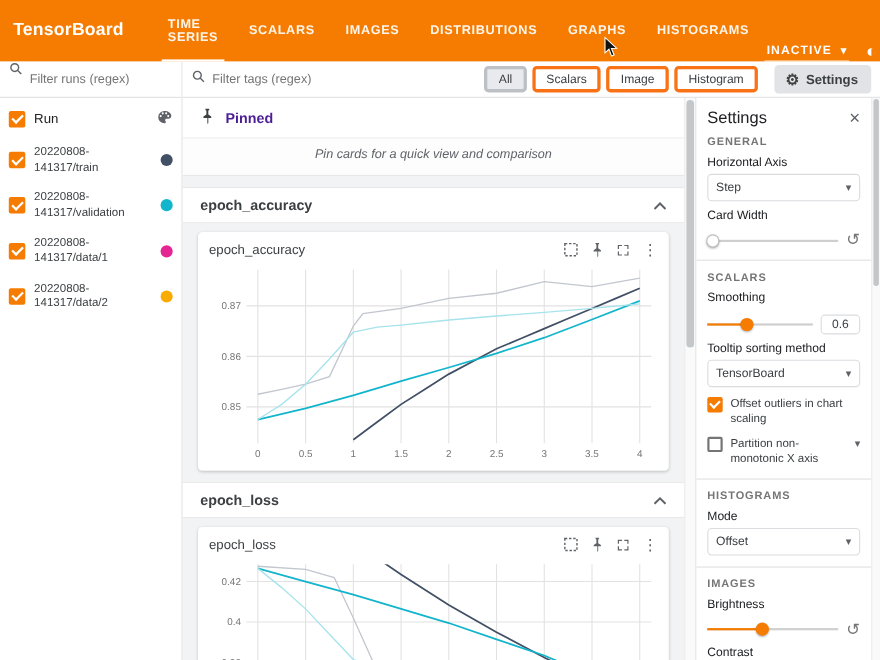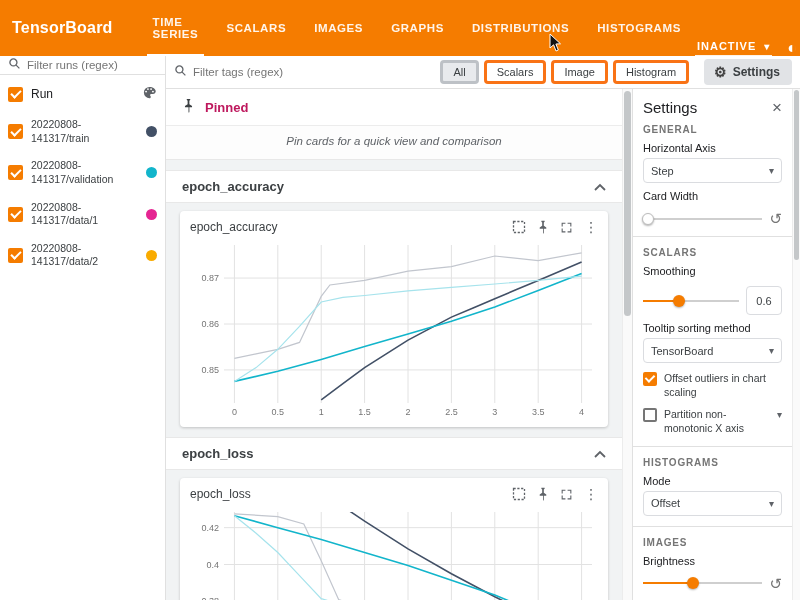--- a/index.html
+++ b/index.html
@@ -16,21 +16,21 @@
   .tab.active::after { content:""; position:absolute; left:8px; right:8px; bottom:0; height:2px; background:#fff; }
   .top-right { margin-left:auto; display:flex; align-items:flex-end; gap:15px; }
   .status-select { display:flex; align-items:center; gap:8px; color:#fff; font-size:11px; font-weight:700; letter-spacing:1px; border-bottom:1px solid rgba(255,255,255,.9); padding:3px 2px; cursor:pointer; }
   .hicon { color:#fff; font-size:16px; line-height:1; cursor:pointer; display:flex; align-items:center; }
 
   
   .body { flex:1; display:flex; min-height:0; }
 
   
   .sidebar { width:166px; flex:none; border-right:1px solid #e0e0e0; background:#fff; display:flex; flex-direction:column; }
-  .side-search { height:19px; flex:none; border-bottom:1px solid #e0e0e0; display:flex; gap:6px; padding:0 8px; }
+  .side-search { height:33px; flex:none; border-bottom:1px solid #e0e0e0; display:flex; gap:6px; padding:0 8px; }
   .side-search input, .tag-search input { border:none; outline:none; font-size:11.5px; color:#3c4043; width:100%; font-family:inherit; background:transparent; }
   .runs-header { display:flex; align-items:center; gap:8px; padding:10px 8px 8px 8px; font-size:12px; color:#202124; }
   .runs-header .grow, .run-row .grow { flex:1; }
   .run-row { display:flex; align-items:center; gap:8px; padding:7px 8px; font-size:10.5px; color:#3c4043; line-height:1.3; }
   .run-label { flex:1; overflow-wrap:anywhere; }
   .run-dot { width:11px; height:11px; border-radius:50%; flex:none; }
   .cb { width:15px; height:15px; border-radius:2px; background:var(--accent,#f57c00); position:relative; flex:none; cursor:pointer; }
   .cb::after { content:""; position:absolute; left:4.5px; top:1.5px; width:4px; height:8px; border:solid #fff; border-width:0 2px 2px 0; transform:rotate(45deg); }
   .cb.off { background:#fff; border:2px solid #757575; }
   .cb.off::after { display:none; }
@@ -41,21 +41,21 @@
   .tag-search { flex:1; display:flex; align-items:center; gap:6px; min-width:0; }
   .chip { border:3px solid #f97316; background:#fff; border-radius:4px; padding:3px 10px; font-size:11px; color:#3c4043; cursor:pointer; flex:none; }
   .chip.selected { background:#e8eaed; border-color:#bdc1c6; }
   .settings-btn { margin-left:10px; background:#e1e3e6; border-radius:4px; padding:5px 12px 5px 10px; display:flex; align-items:center; gap:6px; font-size:12px; font-weight:700; color:#3c4043; cursor:pointer; flex:none; }
   .settings-btn .g { font-size:14px; color:#424242; }
 
   .content-row { flex:1; display:flex; min-height:0; }
 
   
   .main { flex:1; min-width:0; background:#f1f3f4; overflow:hidden; }
-  .pinned-bar { background:#fff; display:flex; align-items:center; gap:10px; padding:9px 16px; font-size:13px; font-weight:700; color:#be185d; border-bottom:1px solid #ececec; }
+  .pinned-bar { background:#fff; display:flex; align-items:center; gap:10px; padding:9px 16px; font-size:13px; font-weight:700; color:#4c1d95; border-bottom:1px solid #ececec; }
   .pinned-hint { background:#fdfdfd; text-align:center; font-size:11.5px; font-style:italic; color:#5f6368; padding:9px 0 12px; border-bottom:1px solid #e8e8e8; }
   .gap { height:10px; }
   .section-header { background:#fff; display:flex; align-items:center; justify-content:space-between; padding:8px 16px; font-size:13px; font-weight:700; color:#3c4043; border-top:1px solid #e8e8e8; border-bottom:1px solid #e8e8e8; cursor:pointer; }
   .card-zone { padding:8px 14px 10px; }
   .card { background:#fff; border-radius:4px; box-shadow:0 1px 3px rgba(0,0,0,.2); padding:2px 6px 2px; }
   .card-head { display:flex; align-items:center; padding:6px 4px 2px; font-size:12px; color:#3c4043; }
   .card-title { flex:1; }
   .card-icons { display:flex; align-items:center; gap:11px; color:#5f6368; }
   .card-icons svg { display:block; }
   .more-v { font-size:14px; color:#5f6368; cursor:pointer; }
@@ -75,21 +75,21 @@
   .field-label { font-size:11px; color:#202124; margin:7px 0 4px; }
   .select { border:1px solid #dadce0; border-radius:4px; height:25px; display:flex; align-items:center; justify-content:space-between; padding:0 7px; font-size:11px; color:#3c4043; cursor:pointer; }
   .caret { color:#5f6368; font-size:10px; }
   .slider-row { display:flex; align-items:center; gap:7px; margin:9px 0 4px; }
   .slider { flex:1; position:relative; height:12px; cursor:pointer; }
   .slider .track { position:absolute; left:0; right:0; top:5px; height:2px; background:#cfcfcf; }
   .slider .fill { position:absolute; left:0; top:5px; height:2px; background:var(--accent,#f57c00); }
   .slider .thumb { position:absolute; top:0; width:12px; height:12px; border-radius:50%; background:var(--accent,#f57c00); transform:translateX(-50%); box-shadow:0 1px 2px rgba(0,0,0,.3); }
   .slider.plain .thumb { background:#fff; border:1px solid #bdbdbd; }
   .reset { color:#757575; font-size:15px; line-height:1; cursor:pointer; flex:none; }
-  .num-box { width:36px; height:29px; border:1px solid #dadce0; border-radius:4px; text-align:center; font-size:11px; color:#3c4043; font-family:inherit; outline:none; flex:none; }
+  .num-box { width:36px; height:18px; border:1px solid #dadce0; border-radius:4px; text-align:center; font-size:11px; color:#3c4043; font-family:inherit; outline:none; flex:none; }
   .check-row { display:flex; align-items:flex-start; gap:7px; margin:9px 0; font-size:10.5px; color:#3c4043; line-height:1.3; }
   .check-row .cb { width:14px; height:14px; margin-top:0; }
   .check-row .cb::after { left:4px; top:1px; width:4px; height:7px; }
   .divider { border-top:1px solid #e0e0e0; margin:10px -10px; }
 
   
   .cursor { position:absolute; left:549px; top:33px; z-index:50; pointer-events:none; }
 </style>
 </head>
 <body>
@@ -102,24 +102,24 @@
       <div class="tab active">
           <span>TIME SERIES</span>
         </div>
       <div class="tab">
           <span>SCALARS</span>
         </div>
       <div class="tab">
           <span>IMAGES</span>
         </div>
       <div class="tab">
+          <span>DISTRIBUTIONS</span>
+        </div>
+      <div class="tab">
           <span>GRAPHS</span>
-        </div>
-      <div class="tab">
-          <span>DISTRIBUTIONS</span>
         </div>
       <div class="tab">
           <span>HISTOGRAMS</span>
         </div>
     </div>
     <div class="top-right">
       <div class="status-select">
         <span>INACTIVE</span>
         <span class="caret" style="color:#fff">▾</span>
       </div>

